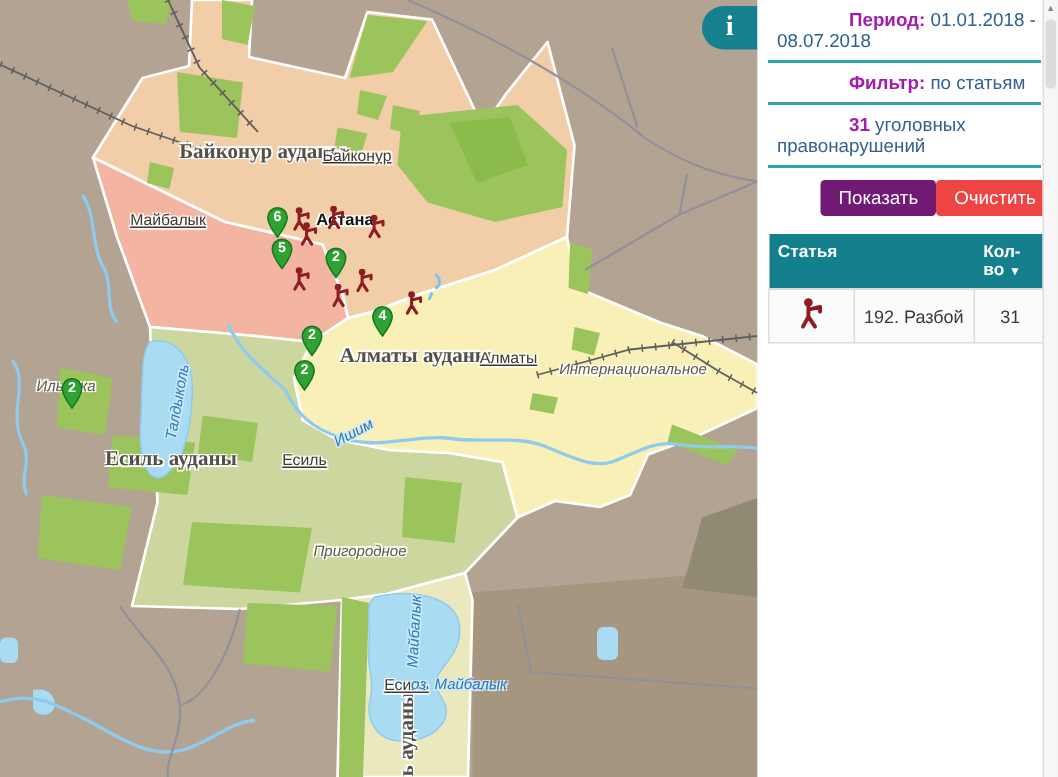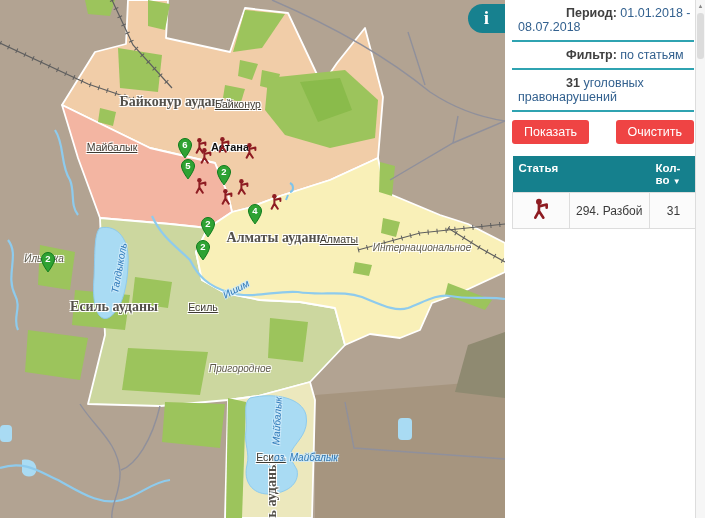--- a/index.html
+++ b/index.html
@@ -22,25 +22,25 @@
   .pin .num{position:absolute;left:0;top:2px;width:16px;text-align:center;font-size:9.5px;font-weight:bold;color:#fff;}
   .crime{position:absolute;width:14px;height:16px;margin:-8px 0 0 -7px;cursor:pointer;}
   #info-btn{position:absolute;left:468px;top:4px;width:37px;height:29px;background:#17818f;
        border-radius:15px 0 0 15px;color:#fff;font-family:"Liberation Serif",serif;
        font-weight:bold;font-size:19px;text-align:center;line-height:27px;cursor:pointer;}
 
   
   #panel{position:absolute;left:505px;top:0;width:200px;height:518px;background:#fff;}
   .prow{margin:0 11px 0 7px;padding:6px 2px 6px 6px;font-size:12.5px;color:#33618f;
         border-bottom:2px solid #2fa3b1;}
-  .prow b{color:#404040;padding-left:48px;}
+  .prow b{color:#a21caf;padding-left:48px;}
   .btnrow{display:flex;justify-content:space-between;margin:8px 11px 0 7px;}
   .btn{border:none;border-radius:3px;color:#fff;font-size:12.5px;padding:5px 12px;cursor:pointer;
        font-family:"Liberation Sans",sans-serif;}
-  .btn.green{background:#ef4444;}
+  .btn.green{background:#701a75;margin-left:35px;}
   .btn.red{background:#ef4444;}
   table.crimes{border-collapse:collapse;margin:12px 7px 0 7px;width:186px;font-size:12px;}
   table.crimes th{background:#15808d;color:#fff;font-size:11.5px;text-align:left;
        padding:6px 6px;font-weight:bold;vertical-align:top;}
   table.crimes th.cnt{width:36px;}
   table.crimes td{border:1px solid #ddd;background:#fbfbfb;color:#3a3a3a;padding:5px 6px;}
   table.crimes td.ic{width:44px;text-align:center;}
   table.crimes td.cnt{text-align:center;}
   .sort{font-size:8px;}
   #vscroll{position:absolute;right:0;top:0;width:9px;height:518px;background:#f6f6f6;border-left:1px solid #ddd;}
@@ -271,21 +271,21 @@
         </tr>
       </thead>
       <tbody>
         <tr>
           <td class="ic">
             <svg width="18" height="22" viewBox="0 0 13 15">
               <circle cx="5" cy="2.2" r="2.1" fill="#8e1c22"></circle>
               <path d="M5 4.5 L5 9 M5 5.6 L10.6 4.3 M10.6 4.3 L10.6 6.6 M5 9 L2.4 13.8 M5 9 L8.2 13.8" stroke="#8e1c22" stroke-width="1.9" fill="none" stroke-linecap="round"></path>
             </svg>
           </td>
-          <td>294. Разбой</td>
+          <td>192. Разбой</td>
           <td class="cnt">31</td>
         </tr>
       </tbody>
     </table>
 
     <div id="vscroll">
       <span class="arr">▲</span>
       <span class="thumb"></span>
     </div>
   </div>

